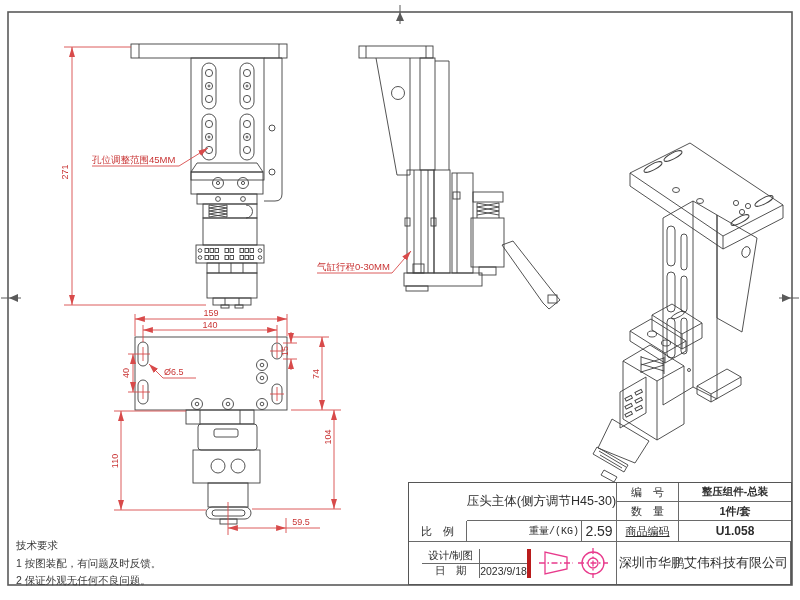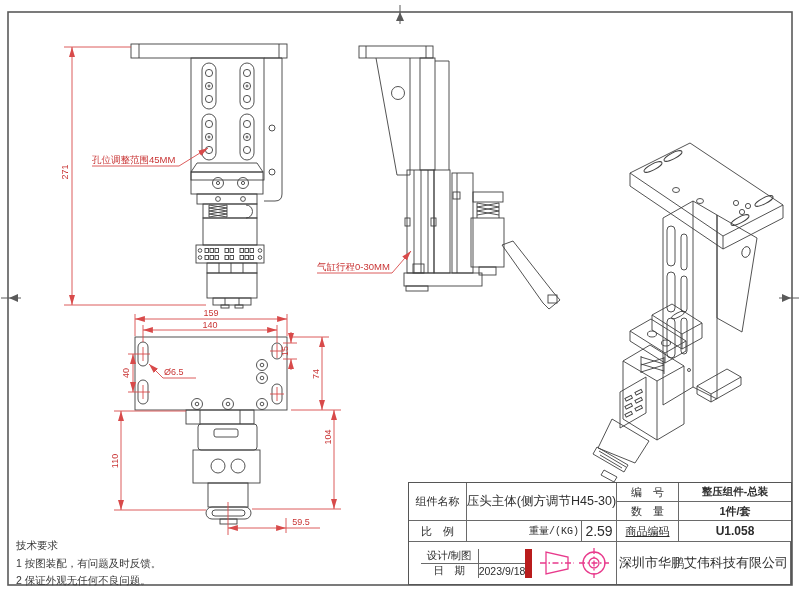--- a/index.html
+++ b/index.html
@@ -31,21 +31,21 @@
   .c-num-val{grid-column:4;grid-row:1;font-size:10.5px;}
   .c-qty-label{grid-column:3;grid-row:2;}
   .c-qty-val{grid-column:4;grid-row:2;}
   .c-scale-label{grid-column:1;grid-row:3;}
   .c-scale-group{grid-column:2;grid-row:3;display:flex;padding:0;align-items:stretch;justify-content:flex-start;}
   .c-scale-group .sub{display:flex;align-items:center;justify-content:center;border-right:1px solid #6a6a6a;box-sizing:border-box;height:100%;}
   .s1{width:60px;margin-top:44px;} .s2{width:55px;font-size:10px;font-family:Liberation Mono, monospace;} .s3{flex:1;border-right:none!important;font-size:14px;text-align:center;}
   .c-code-label{grid-column:3;grid-row:3;text-decoration:underline;}
   .c-code-val{grid-column:4;grid-row:3;font-size:12px;}
   .c-bottom-left{grid-column:1/3;grid-row:4;display:flex;padding:0;align-items:stretch;border-bottom:none;}
-  .bl-rows{width:118px;display:flex;flex-direction:column;border-right:7px solid #b91c1c;box-sizing:border-box;margin-left:16px;}
+  .bl-rows{width:118px;display:flex;flex-direction:column;border-right:4px solid #b91c1c;box-sizing:border-box;margin-left:16px;}
   .bl-row{display:flex;flex:1;}
   .bl-row.top{border-bottom:1px solid #6a6a6a;}
   .bl-label{width:58px;border-right:1px solid #6a6a6a;display:flex;align-items:center;justify-content:center;box-sizing:border-box;font-size:10.5px;}
   .bl-val{flex:1;display:flex;align-items:center;justify-content:center;font-size:10.5px;}
   .symbol-cell{flex:1;display:flex;align-items:center;justify-content:center;}
   .c-company{grid-column:3/5;grid-row:4;font-size:13px;border-right:none;border-bottom:none;}
 
   
   .tech{position:absolute;left:16px;top:537px;width:230px;font-size:10.5px;color:#383838;line-height:17px;}
   .tech .t-title{margin-bottom:1px;}
@@ -325,21 +325,20 @@
   </g>
 </svg>
 
 <div class="tech">
   <div class="t-title">技术要求</div>
   <div>1  按图装配，有问题及时反馈。</div>
   <div>2  保证外观无任何不良问题。</div>
 </div>
 
 <div class="tb">
-  <div class="cell c-name-label">组件名称</div>
   <div class="cell c-name">压头主体(侧方调节H45-30)</div>
   <div class="cell c-num-label">编　号</div>
   <div class="cell c-num-val noR">整压组件-总装</div>
   <div class="cell c-qty-label">数　量</div>
   <div class="cell c-qty-val noR">1件/套</div>
   <div class="cell c-scale-label">比　例</div>
   <div class="cell c-scale-group">
     <div class="sub s1">1:3</div>
     <div class="sub s2">重量/(KG)</div>
     <div class="sub s3">2.59</div>

